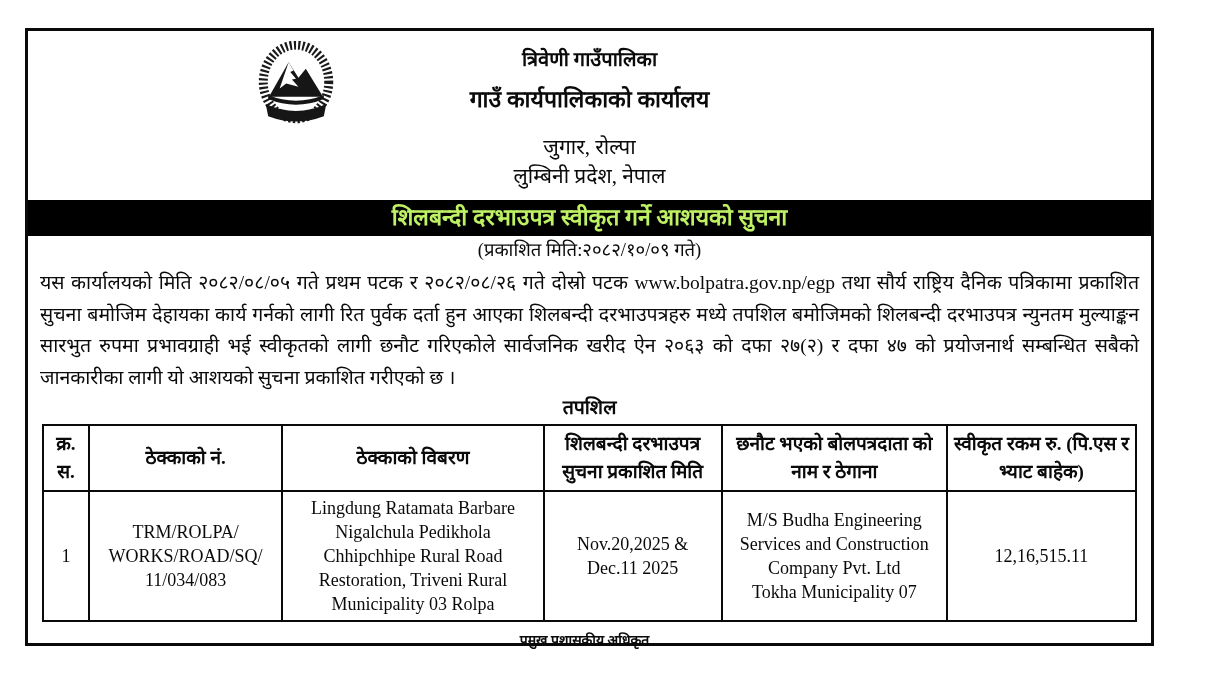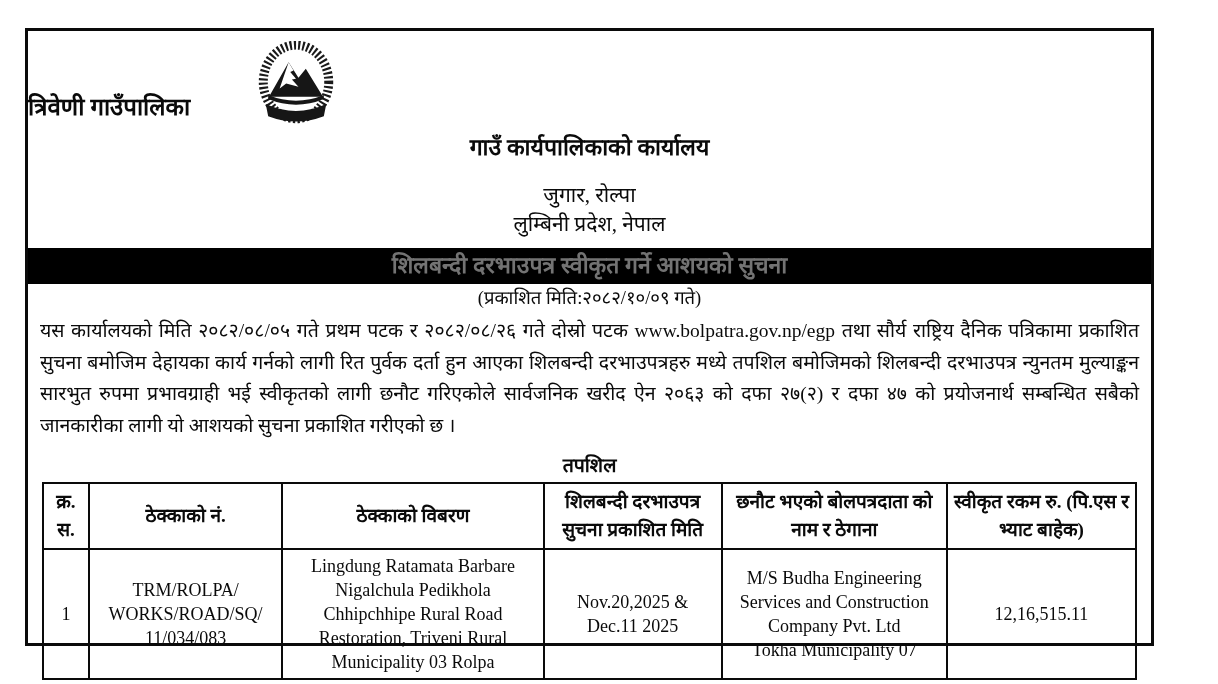--- a/index.html
+++ b/index.html
@@ -32,44 +32,43 @@
     padding-top: 8px;
   }
   .emblem {
     position: absolute;
     left: 226px;
     top: 10px;
     width: 84px;
     height: 90px;
   }
   .title-main {
-    text-align: left;
-    font-weight: bold;
-    font-size: 24px;
+    text-align: center;
+    font-weight: bold;
+    font-size: 20px;
     line-height: 40px;
-    margin-top: 48px;
   }
   .title-sub {
     text-align: center;
     font-weight: bold;
     font-size: 23px;
     line-height: 42px;
   }
   .addr {
     text-align: center;
     font-size: 21px;
     line-height: 29px;
   }
   .addr-first { margin-top: 12px; }
   
   .banner {
     margin-top: 9px;
     height: 36px;
     background: #000000;
-    color: #737373;
+    color: #bef264;
     text-align: center;
     font-weight: bold;
     font-size: 23px;
     line-height: 36px;
   }
   .pub-date {
     margin-top: 2px;
     text-align: center;
     font-size: 18.5px;
     line-height: 25px;
@@ -79,21 +78,21 @@
     margin: 4px 12px 0 12px;
     font-size: 19.5px;
     line-height: 31.5px;
     text-align: justify;
   }
   .tapasil {
     text-align: center;
     font-weight: bold;
     font-size: 19.5px;
     line-height: 27px;
-    margin-top: 11px;
+    margin-top: 1px;
   }
   
   table.notice-table {
     border-collapse: collapse;
     margin: 3px 22px 0 14px;
     width: calc(100% - 28px);
     table-layout: fixed;
   }
   .notice-table th, .notice-table td {
     border: 2px solid #0a0a0a;

